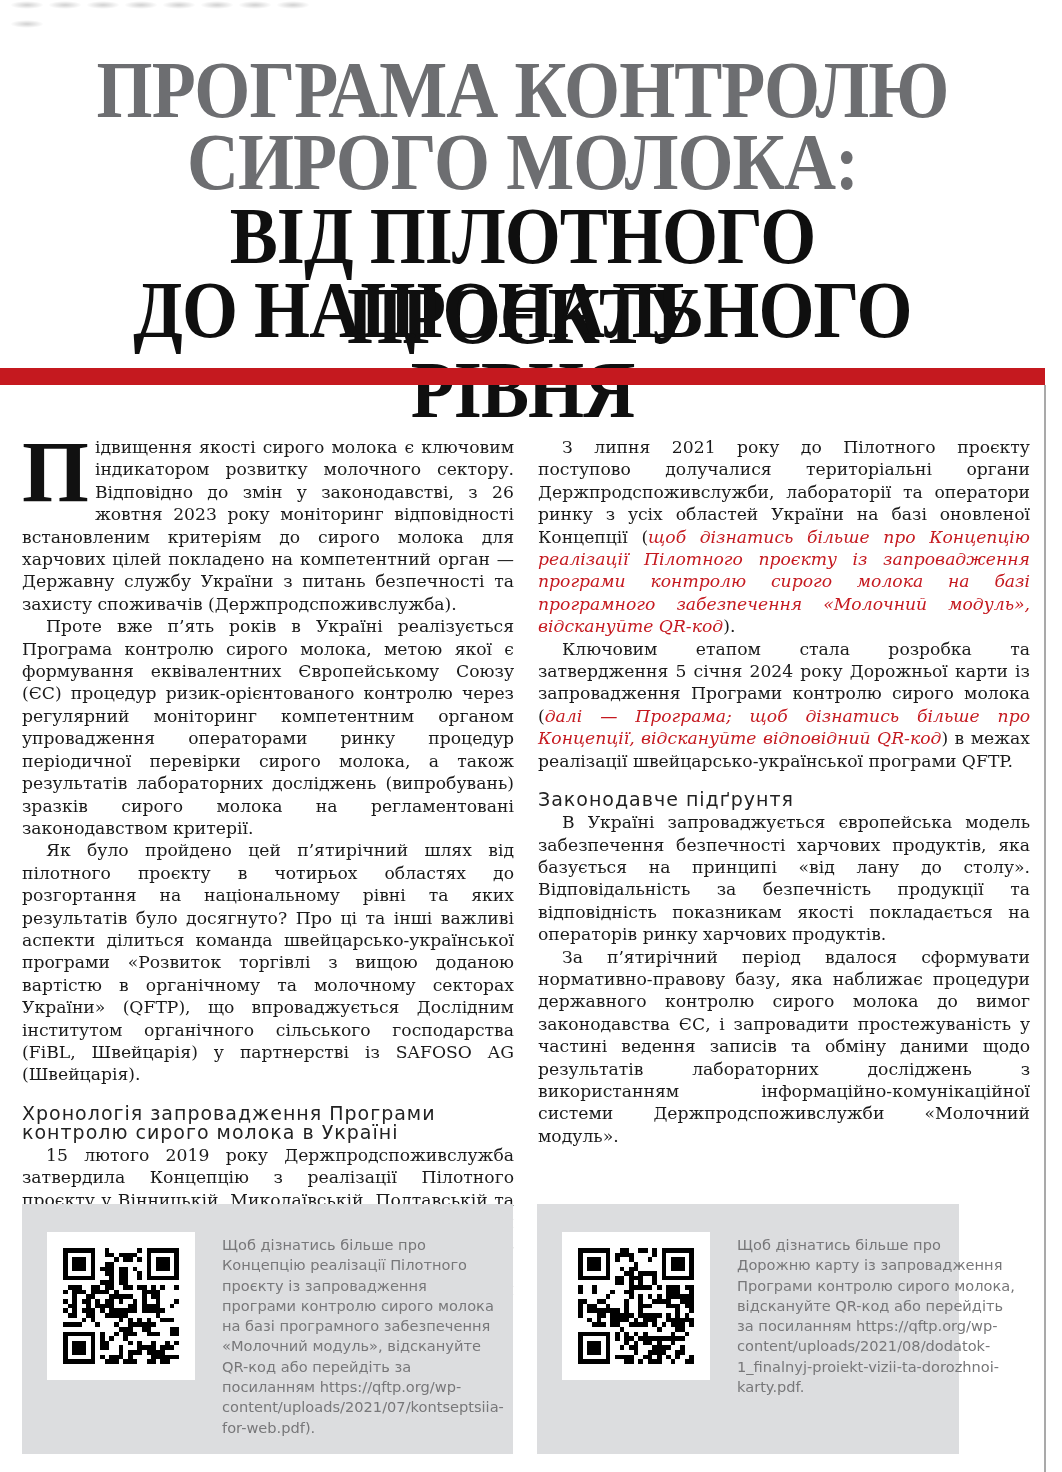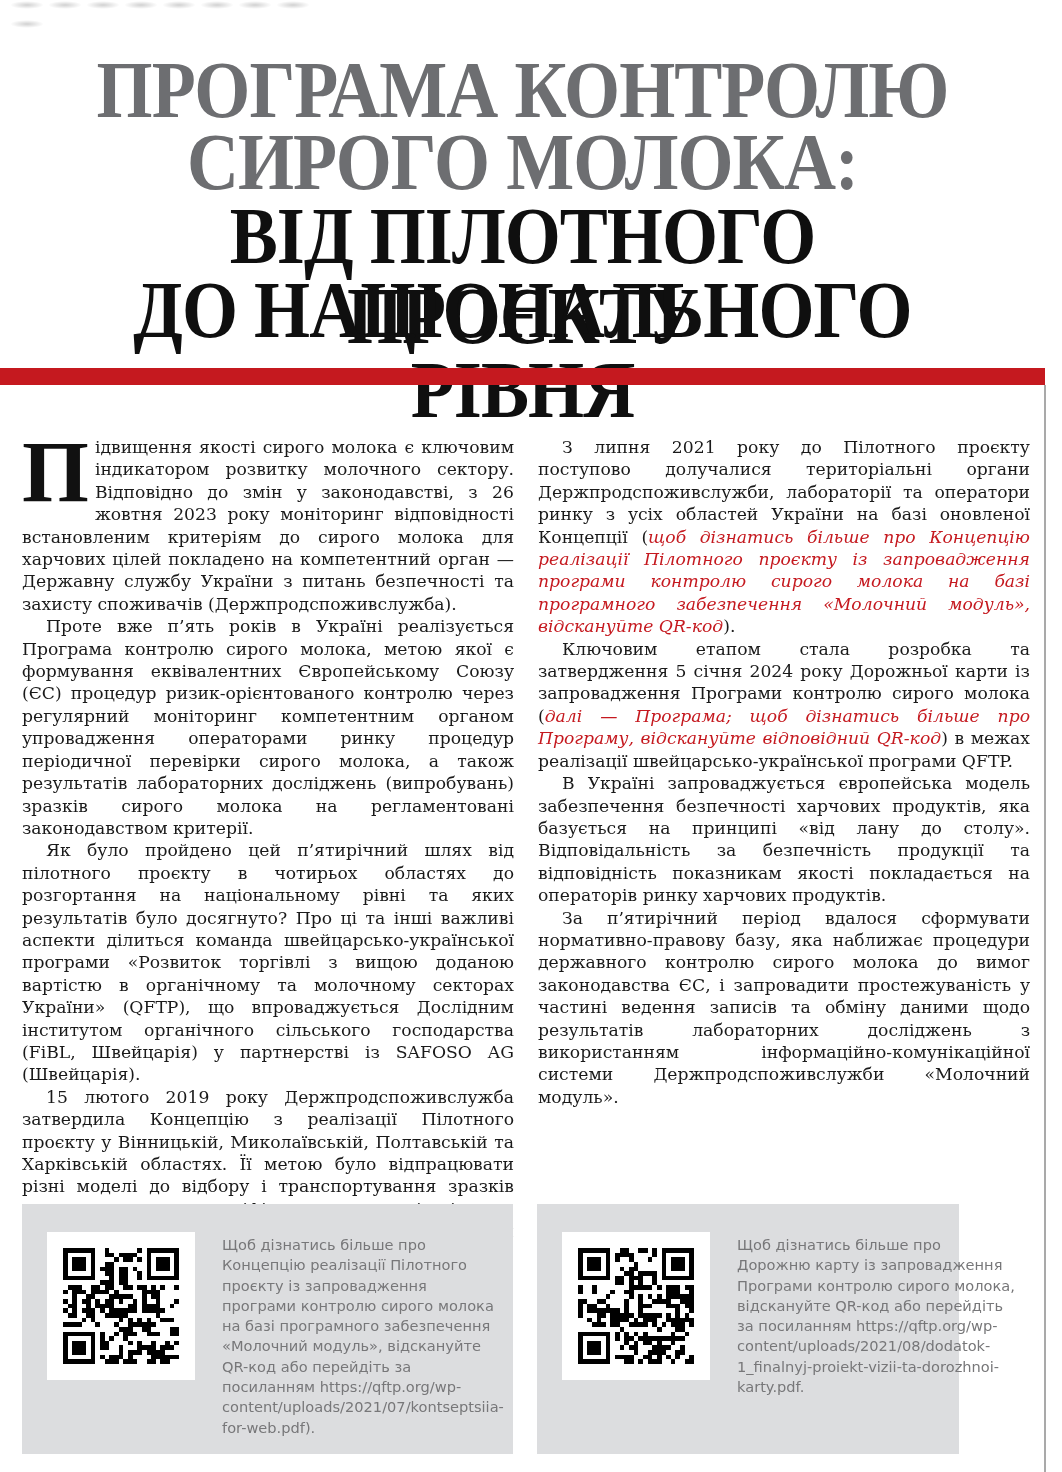--- a/index.html
+++ b/index.html
@@ -38,26 +38,28 @@
 <div id="t3" class="title t-black">ВІД ПІЛОТНОГО ПРОЄКТУ</div>
 <div id="t4" class="title t-black">ДО НАЦІОНАЛЬНОГО РІВНЯ</div>
 
 <div class="red-bar"></div>
 <div class="vrule"></div>
 
 <div class="col col-left">
   <p class="noindent"><span class="dropcap">П</span><span>ідвищення якості сирого молока є ключовим індикатором розвитку молочного сектору. Відповідно до змін у законодавстві, з 26 жовтня 2023 року моніторинг відповідності встановленим критеріям до сирого молока для харчових цілей покладено на компетентний орган — Державну службу України з питань безпечності та захисту споживачів (Держпродспоживслужба).</span></p>
   <p><span>Проте вже п’ять років в Україні реалізується </span><b>Програма контролю сирого молока</b><span>, метою якої є формування еквівалентних Європейському Союзу (ЄС) процедур ризик-орієнтованого контролю через регулярний моніторинг компетентним органом упровадження операторами ринку процедур періодичної перевірки сирого молока, а також результатів лабораторних досліджень (випробувань) зразків сирого молока на регламентовані законодавством критерії.</span></p>
   <p>Як було пройдено цей п’ятирічний шлях від пілотного проєкту в чотирьох областях до розгортання на національному рівні та яких результатів було досягнуто? Про ці та інші важливі аспекти ділиться команда швейцарсько-української програми «Розвиток торгівлі з вищою доданою вартістю в органічному та молочному секторах України» (QFTP), що впроваджується Дослідним інститутом органічного сільського господарства (FiBL, Швейцарія) у партнерстві із SAFOSO AG (Швейцарія).</p>
+  <div class="h2">Хронологія запровадження Програми контролю сирого молока в Україні</div>
   <p>15 лютого 2019 року Держпродспоживслужба затвердила Концепцію з реалізації Пілотного проєкту у Вінницькій, Миколаївській, Полтавській та Харківській областях. Її метою було відпрацювати різні моделі до відбору і транспортування зразків сирого молока та уніфікувати загальні підходи. Пілотний проєкт реалізувався за підтримки Швейцарії в межах Проєкту з безпечності молока.</p>
 </div>
 
 <div class="col col-right" id="rightcol">
   <p><span>З липня 2021 року до Пілотного проєкту поступово долучалися територіальні органи  Держпродспоживслужби, лабораторії та оператори ринку з усіх областей України на базі оновленої </span><b>Концепції</b><span> (</span><span class="red">щоб дізнатись більше про Концепцію реалізації Пілотного проєкту із запровадження програми контролю сирого молока на базі програмного забезпечення «Молочний модуль», відскануйте QR-код</span><span>).</span></p>
-  <p><span>Ключовим етапом стала розробка та затвердження 5 січня 2024 року </span><b>Дорожньої карти із запровадження Програми контролю сирого молока</b><span> (</span><span class="red">далі — Програма; щоб дізнатись більше про Програму, відскануйте відповідний QR-код</span><span>) в межах реалізації швейцарсько-української програми QFTP.</span></p>
+  <p><span>Ключовим етапом стала розробка та затвердження 5 січня 2024 року </span><b>Дорожньої карти із запровадження Програми контролю сирого молока</b><span> (</span><span class="red">далі — Програма; щоб дізнатись більше про Концепції, відскануйте відповідний QR-код</span><span>) в межах реалізації швейцарсько-української програми QFTP.</span></p>
+  <div class="h2">Законодавче підґрунтя</div>
   <p>В Україні запроваджується європейська модель забезпечення безпечності харчових продуктів, яка базується на принципі «від лану до столу». Відповідальність за безпечність продукції та відповідність показникам якості покладається на операторів ринку харчових продуктів.</p>
   <p>За п’ятирічний період вдалося сформувати нормативно-правову базу, яка наближає процедури державного контролю сирого молока до вимог законодавства ЄС, і запровадити простежуваність у частині ведення записів та обміну даними щодо результатів лабораторних досліджень з використанням інформаційно-комунікаційної системи Держпродспоживслужби «Молочний модуль».</p>
 </div>
 
 <div class="qr-box" id="qrbox1">
   <div class="qr-frame">
     <svg class="qr" viewBox="0 0 25 25" shape-rendering="crispEdges">
         <rect x="0" y="0" width="7" height="7" fill="#000"></rect>
         <rect x="1" y="1" width="5" height="5" fill="#fff"></rect>
         <rect x="2" y="2" width="3" height="3" fill="#000"></rect>

